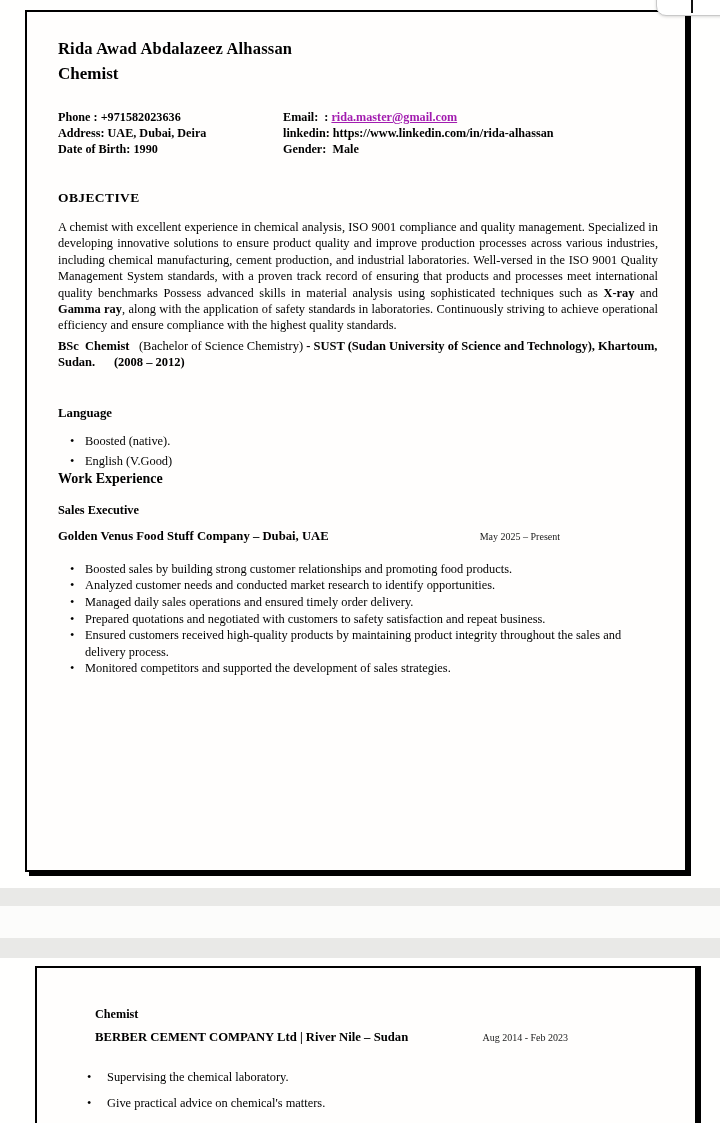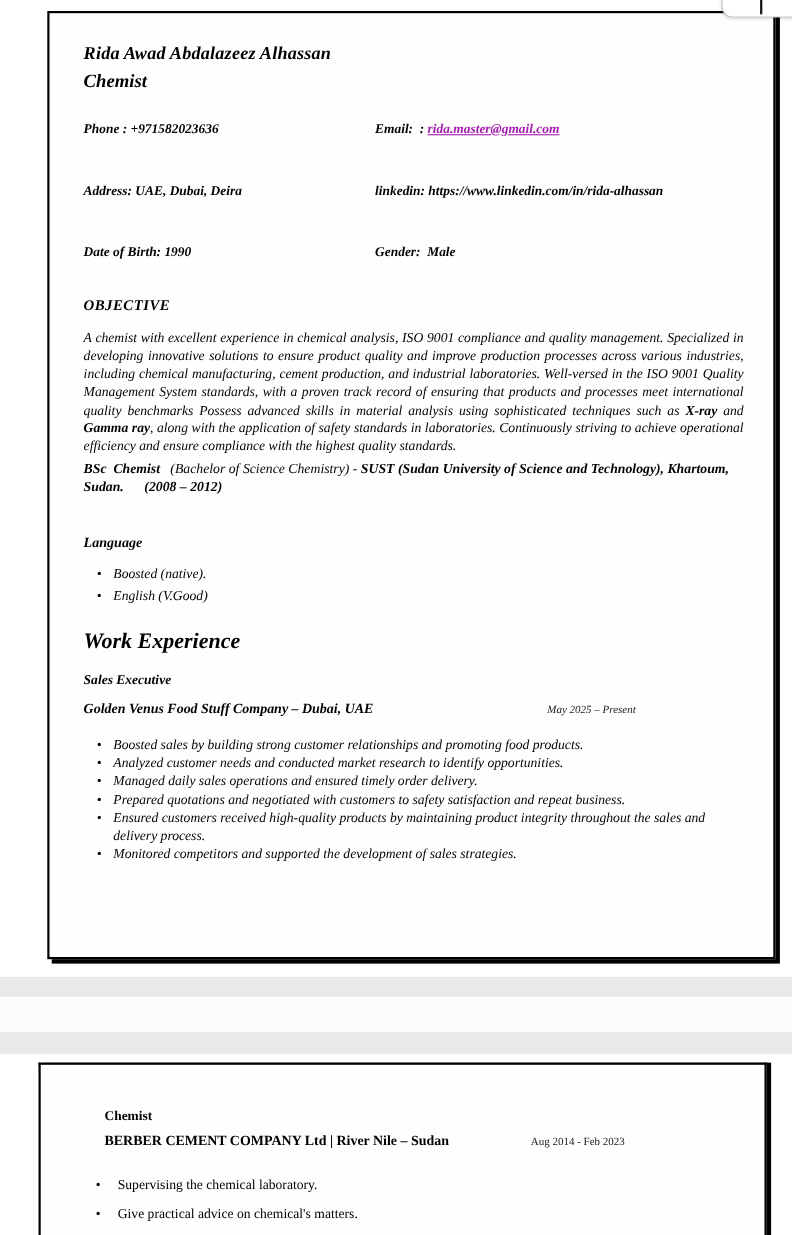--- a/index.html
+++ b/index.html
@@ -11,55 +11,54 @@
     font-family: "Liberation Serif", serif;
     color: #000;
   }
 
   .sheet { position: absolute; left: 0; width: 720px; background: #fffffe; }
   #sheet1 { top: 0; height: 888px; }
   #gap-strip { position: absolute; top: 906px; left: 0; width: 720px; height: 32px; background: #fcfcfb; }
   #sheet2 { top: 958px; height: 165px; }
 
   .page-frame { position: absolute; background: #fffefd; border: 2px solid #000; }
-  #frame1 { left: 43px; top: 10px; width: 662px; height: 862px; box-shadow: 4px 4px 0 0 #000; padding: 26px 27px 0 31px; font-style: italic; }
+  #frame1 { left: 25px; top: 10px; width: 662px; height: 862px; box-shadow: 4px 4px 0 0 #000; padding: 26px 27px 0 31px; }
   #frame2 { left: 35px; top: 966px; width: 662px; height: 170px; border-bottom: 0; box-shadow: 4px 0 0 0 #000; padding: 38px 27px 0 58px; }
 
   .person-name { font-size: 16.5px; font-weight: bold; letter-spacing: .2px; line-height: 22px; }
   .person-title { font-size: 17px; font-weight: bold; line-height: 23px; margin-top: 2px; }
 
   .contact-grid {
     margin-top: 24px;
     display: grid;
     grid-template-columns: 225px 1fr;
     font-size: 12.2px;
     font-weight: bold;
     line-height: 16px;
     white-space: pre-wrap;
-    gap: 40px;
   }
   .email-link { color: #a21caf; text-decoration: underline; font-weight: bold; text-align: center; }
 
   .section-heading { font-size: 13.5px; font-weight: bold; letter-spacing: .4px; }
   #objective-heading { margin-top: 33px; }
   .objective-text { margin-top: 13px; font-size: 12.4px; line-height: 16.4px; text-align: justify; }
 
   #education-heading { margin-top: 29px; font-size: 14.5px; letter-spacing: .3px; }
   .edu-line { margin-top: 4px; font-size: 12.5px; line-height: 16.5px; white-space: pre-wrap; }
 
   .sub-heading { font-size: 12.8px; font-weight: bold; }
   #language-heading { margin-top: 35px; }
 
   ul.dot-list { list-style: none; }
   .dot-list li { display: flex; font-size: 12.4px; }
   .bullet-dot { flex: 0 0 27px; padding-left: 12px; }
   .lang-list { margin-top: 10px; }
   .lang-list li { line-height: 20px; }
 
-  .work-heading { margin-top: 21px; font-size: 20px; font-weight: bold; }
+  .work-heading { font-size: 14px; font-weight: bold; }
   .role-title { margin-top: 15px; font-size: 12.3px; font-weight: bold; line-height: 17px; }
   .company-row { margin-top: 10px; display: flex; align-items: baseline; }
   .company-name { font-size: 12.7px; font-weight: bold; }
   .job-dates { font-size: 10px; margin-left: auto; margin-right: 98px; color: #1a1a1a; padding-left: 12px; }
 
   .job-list { margin-top: 17px; }
   .job-list li { line-height: 16.6px; }
 
   
   #frame2 .role-title { margin-top: 0; font-size: 12.2px; }

